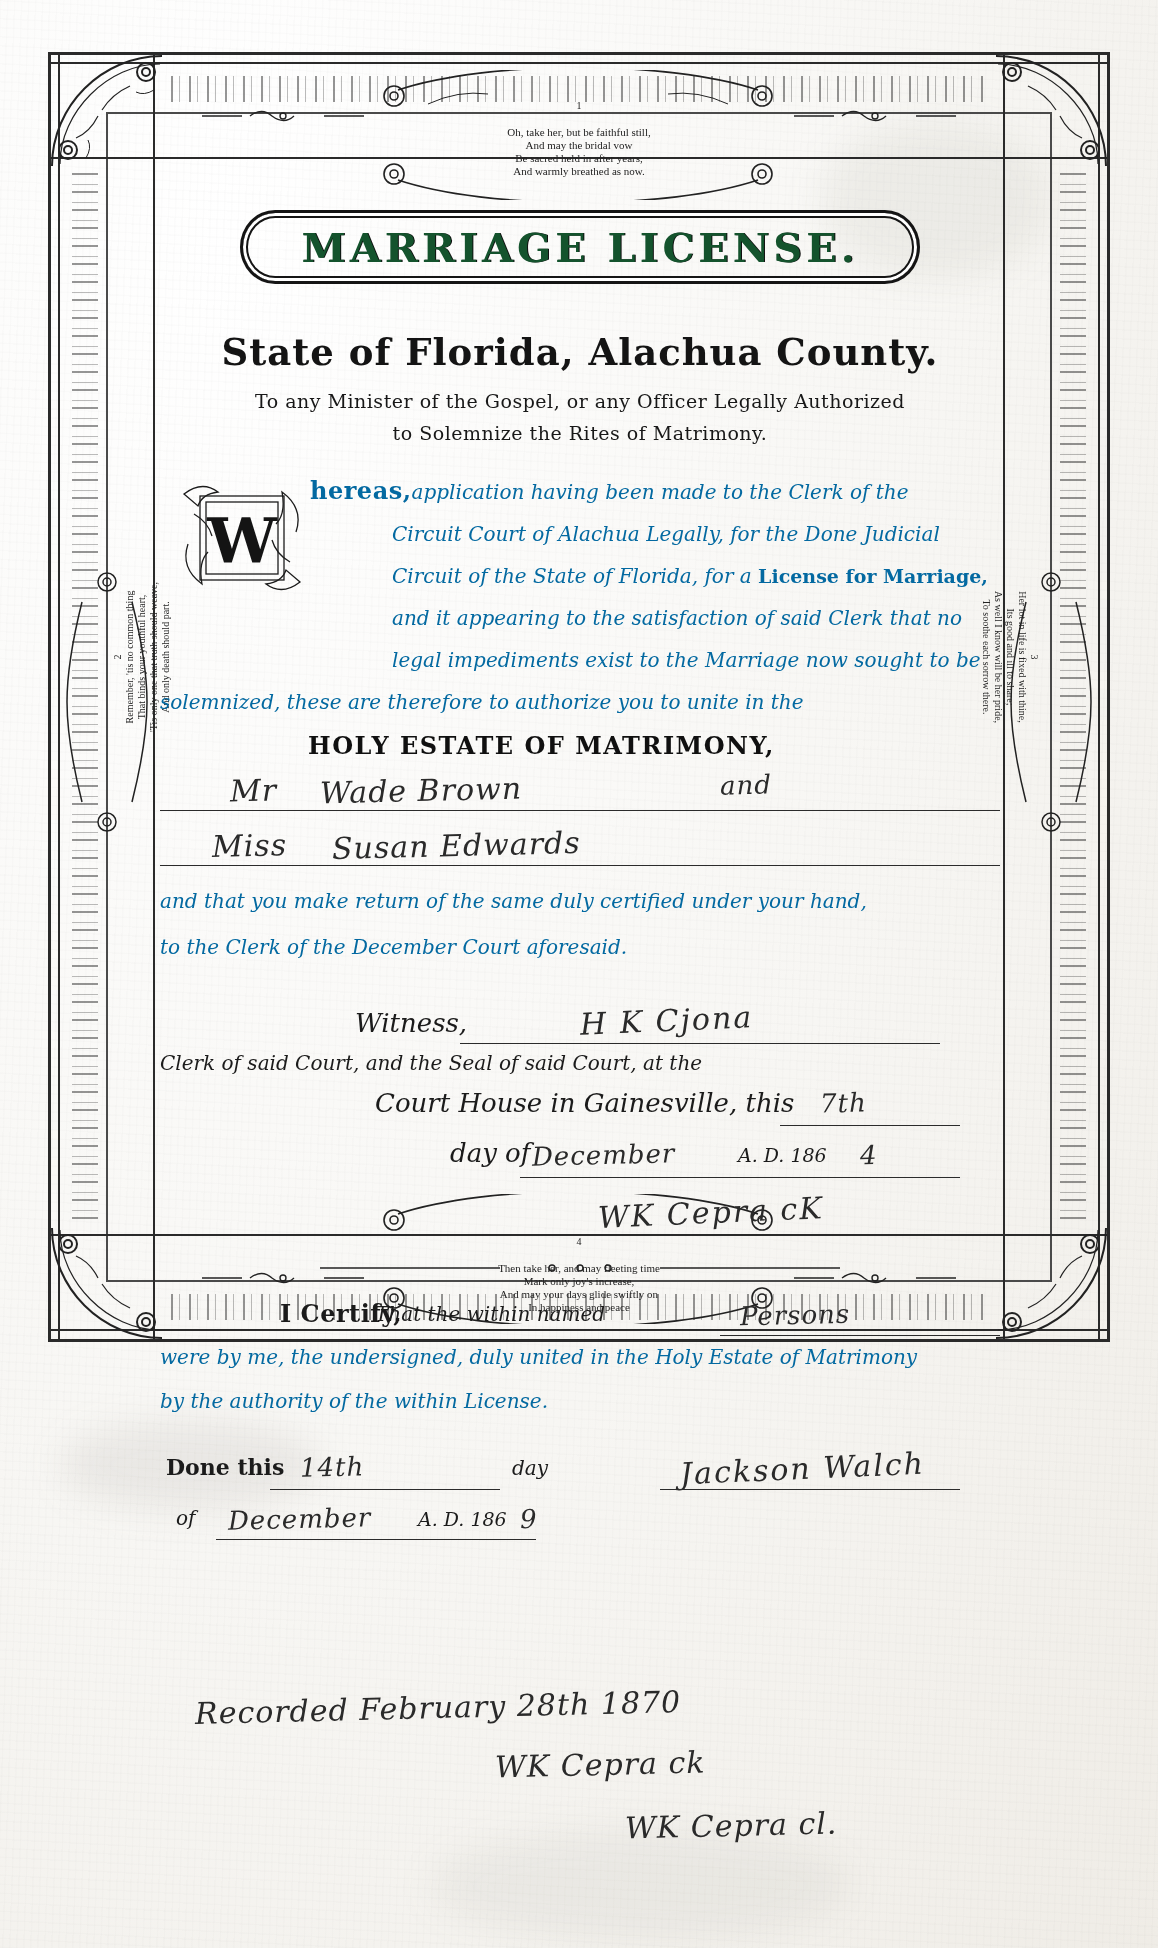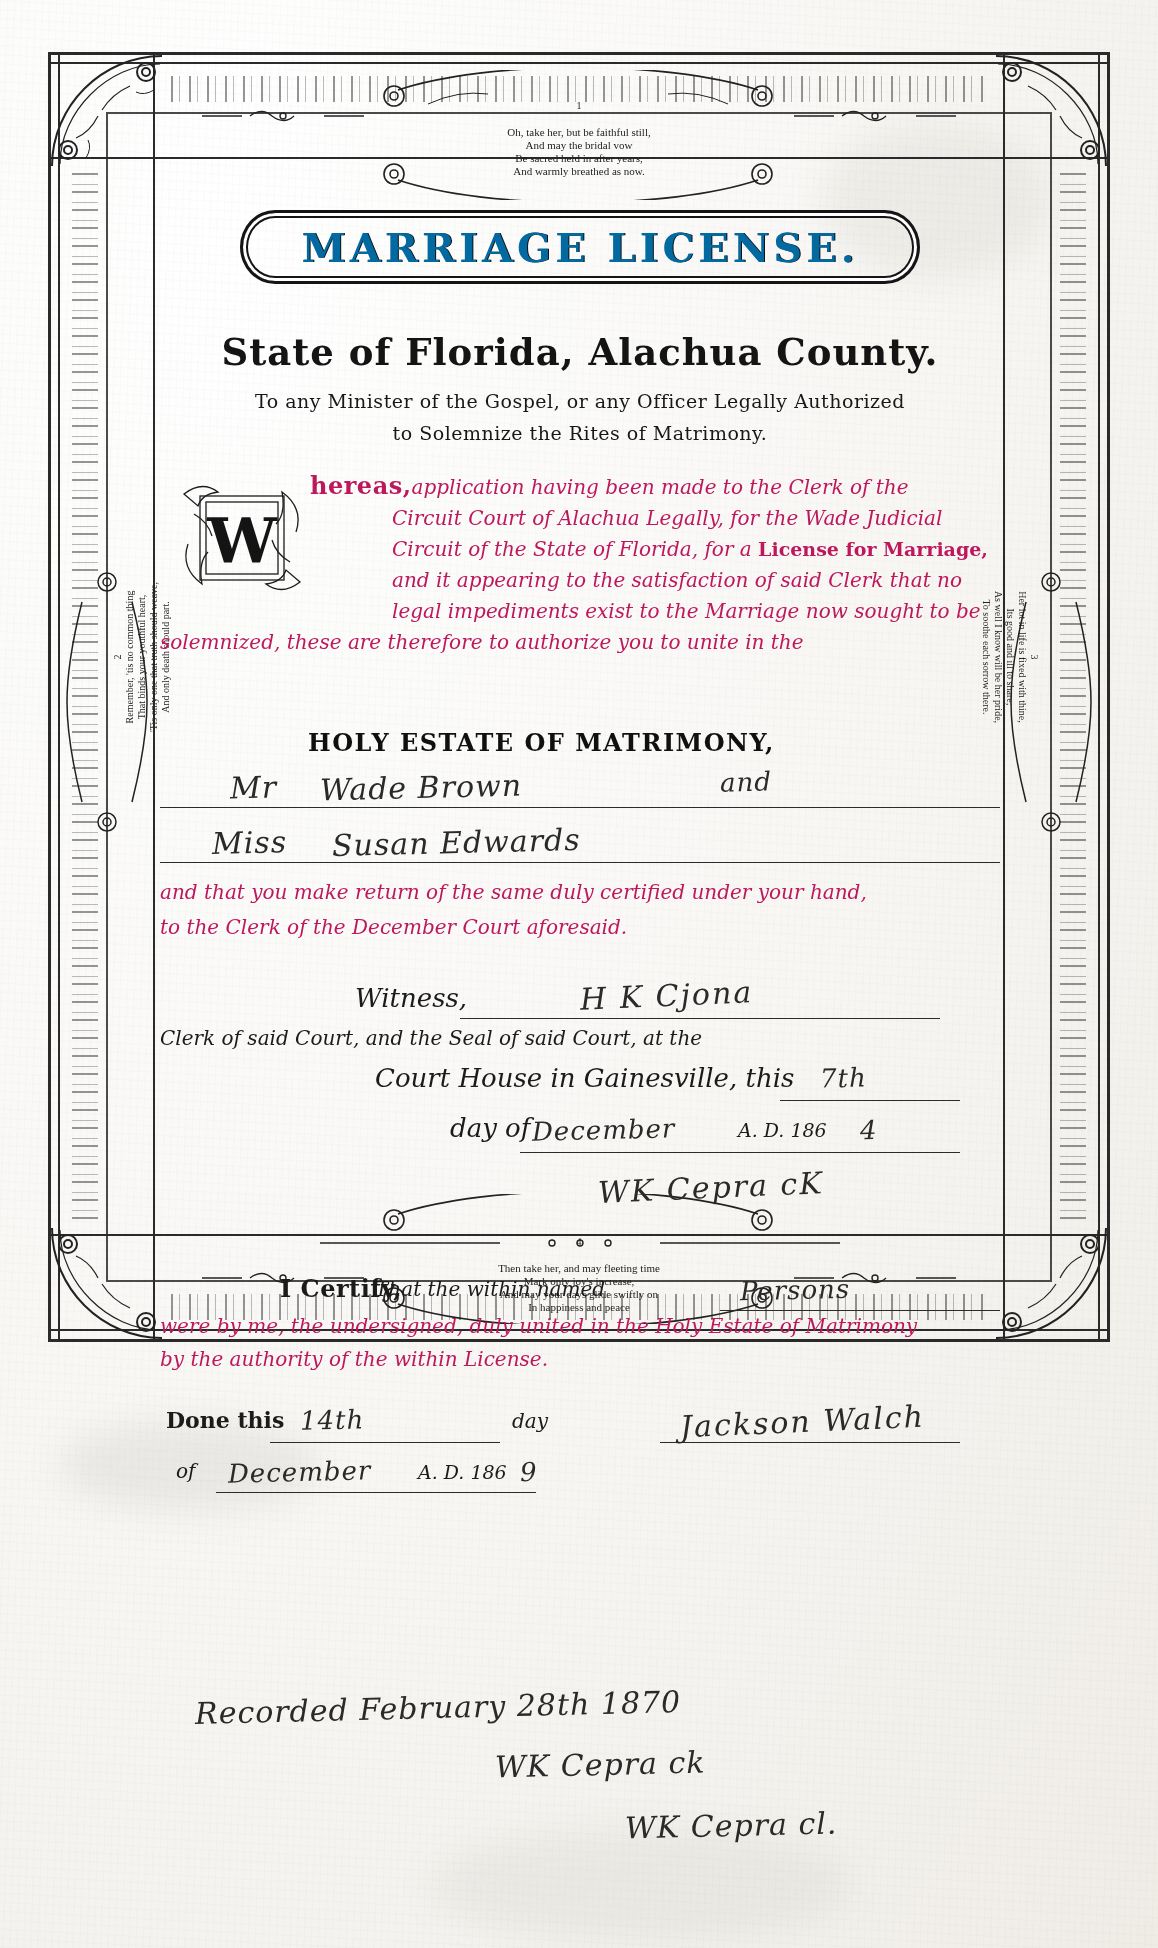--- a/index.html
+++ b/index.html
@@ -134,21 +134,21 @@
   #title-text {
     position: absolute;
     inset: 0;
     display: flex;
     align-items: center;
     justify-content: center;
     font-family: "DejaVu Serif", serif;
     font-weight: bold;
     font-size: 40px;
     letter-spacing: 4px;
-    color: #0369a1;
+    color: #14532d;
     text-shadow: 1px 0 0 #101010;
   }
 
   #state-line {
     text-align: center;
     margin-top: 46px;
     font-family: "DejaVu Serif", serif;
     font-weight: bold;
     font-size: 37px;
     letter-spacing: 1px;
@@ -175,22 +175,22 @@
     position: absolute;
     left: 18px;
     top: 4px;
     width: 128px;
     height: 128px;
   }
   .script {
     font-family: "DejaVu Serif", serif;
     font-style: italic;
     font-size: 20px;
-    color: #be185d;
-    line-height: 31px;
+    color: #0369a1;
+    line-height: 42px;
   }
   .wline { position: relative; }
   .wl1 { margin-left: 150px; }
   .wl2 { margin-left: 232px; }
   .wl3 { margin-left: 232px; }
   .wl4 { margin-left: 232px; }
   .wl5 { margin-left: 232px; }
   .wl6 { margin-left: 0px; }
   .bold-inline {
     font-style: normal;
@@ -535,21 +535,21 @@
       </g>
       <g fill="#141414" font-family="DejaVu Serif, serif" font-weight="bold" font-size="62">
         <text x="64" y="88" text-anchor="middle">W</text>
       </g>
     </svg>
 
     <div class="script wline wl1">
       <span class="lead">hereas,</span><span>application having been made to the Clerk of the</span>
     </div>
     <div class="script wline wl2">
-      <span>Circuit Court of </span><span>Alachua Legally,</span><span> for the Wade Judicial</span>
+      <span>Circuit Court of </span><span>Alachua Legally,</span><span> for the Done Judicial</span>
     </div>
     <div class="script wline wl3">
       <span>Circuit of the State of Florida, for a </span><span class="bold-inline">License for Marriage,</span>
     </div>
     <div class="script wline wl4">and it appearing to the satisfaction of said Clerk that no</div>
     <div class="script wline wl5">legal impediments exist to the Marriage now sought to be</div>
     <div class="script wline wl6">solemnized, these are therefore to authorize you to unite in the</div>
   </div>
 
   <div id="holy-estate">HOLY ESTATE OF MATRIMONY,</div>

